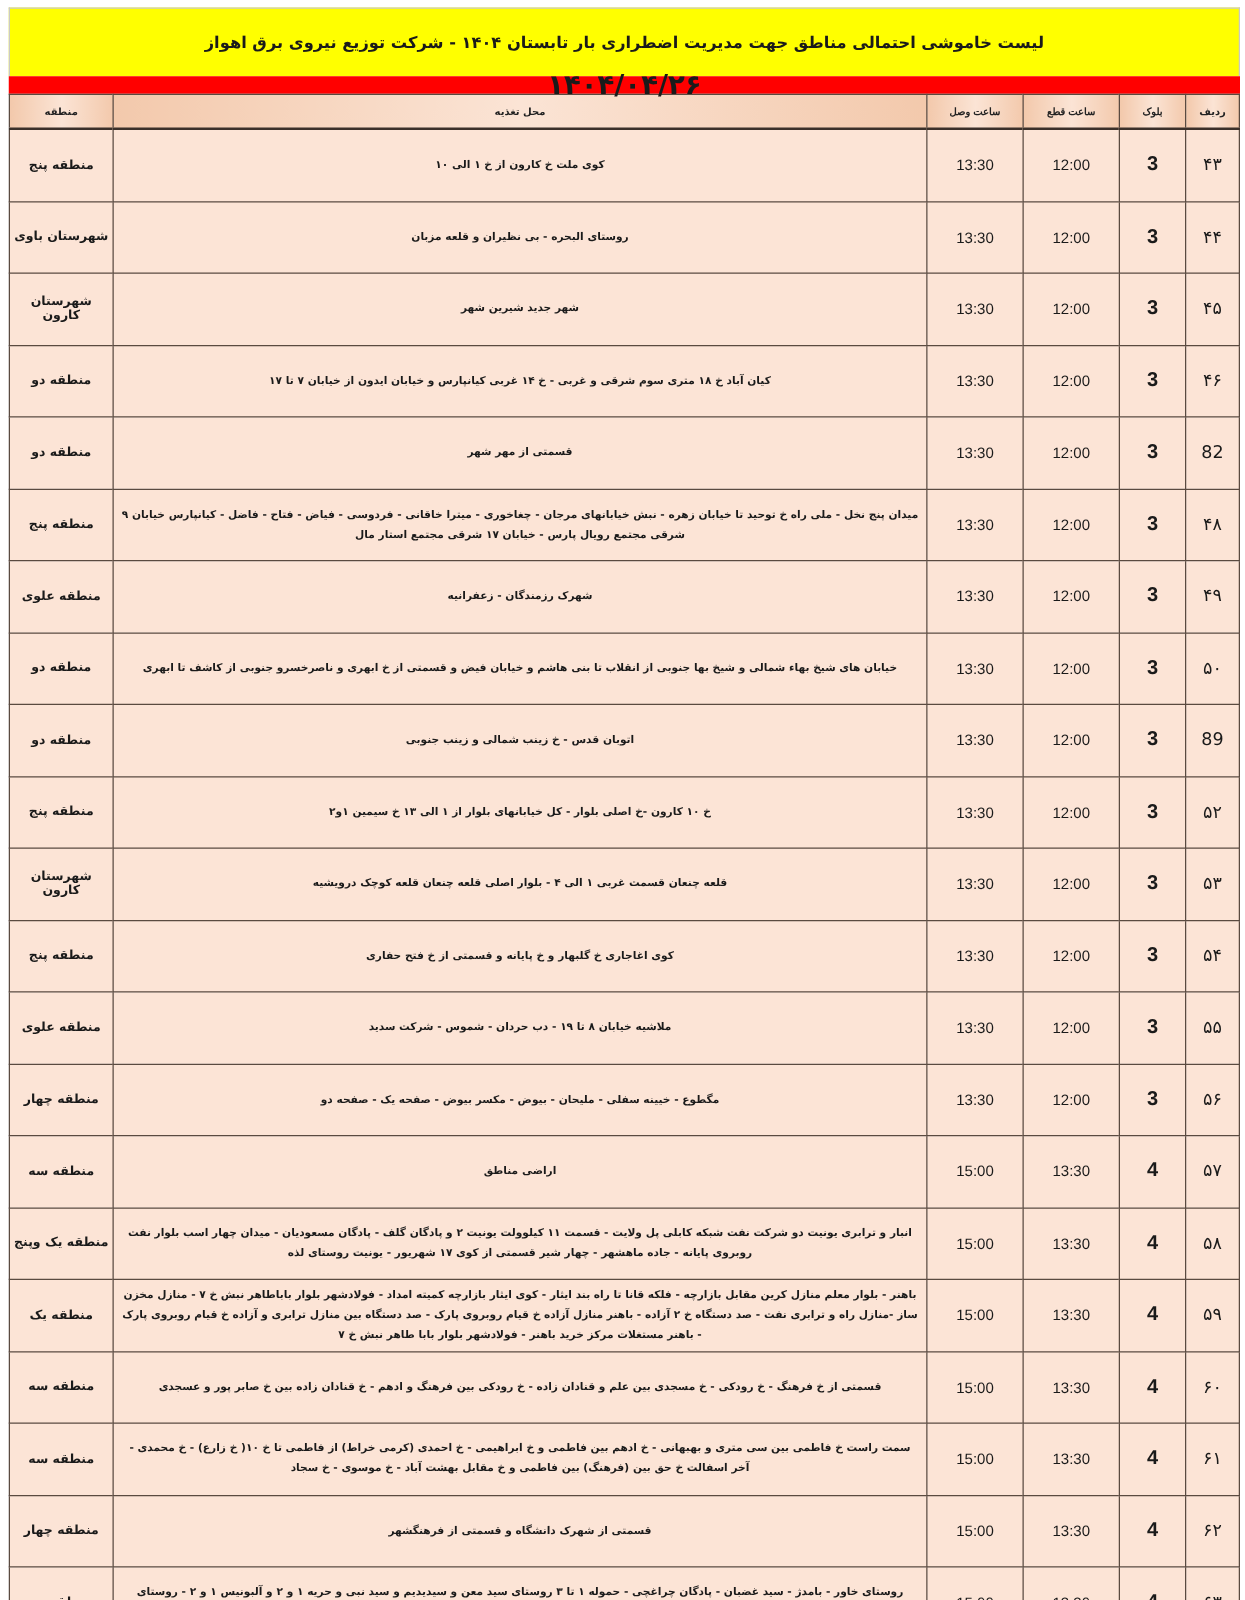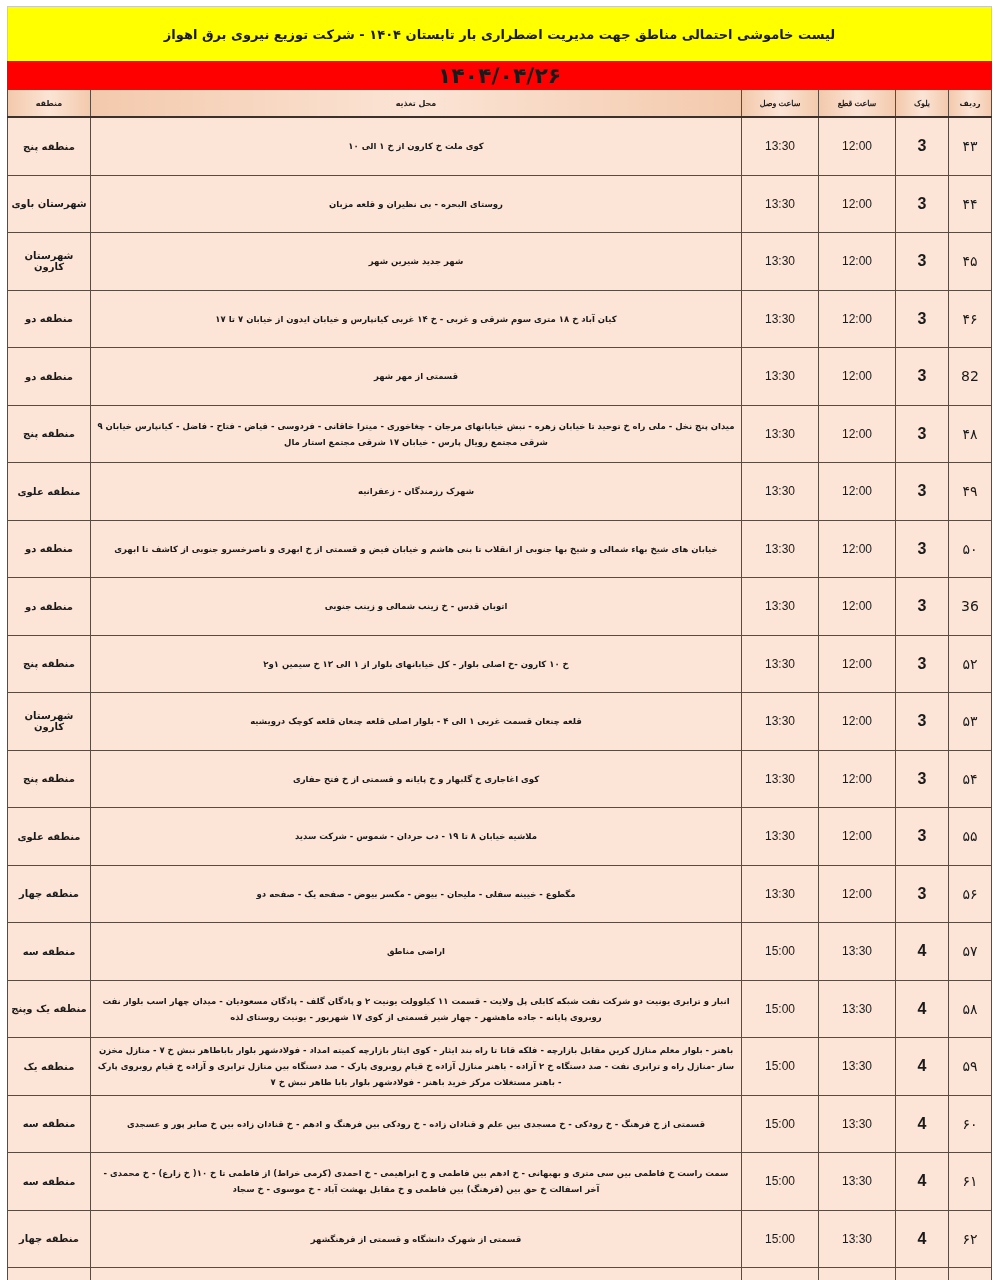--- a/index.html
+++ b/index.html
@@ -4,21 +4,21 @@
   <style>
     html, body { margin: 0; padding: 0; background: #ffffff; }
     body { width: 996px; height: 1280px; overflow: hidden; font-family: "DejaVu Sans", sans-serif; }
     .sheet { position: absolute; left: 7px; top: 6px; width: 985px; }
     .title-bar {
       height: 54px; background: #ffff00; border: 1px solid #c9c9c9; border-bottom: none;
       display: flex; align-items: center; justify-content: center;
       font-weight: bold; font-size: 13px; color: #1a1a1a; direction: rtl;
     }
     .date-bar {
-      height: 28px; background: #ff0000; display: flex; align-items: center; justify-content: center;
+      height: 14px; background: #ff0000; display: flex; align-items: center; justify-content: center;
       font-weight: bold; font-size: 22px; color: #1a1a1a; letter-spacing: 1px; direction: ltr;
     }
     table.grid {
       width: 985px; border-collapse: collapse; table-layout: fixed; direction: rtl;
     }
     table.grid th {
       height: 24px; font-size: 8px; font-weight: bold; color: #222;
       background: linear-gradient(to right, #f3c9ac, #fbe4d5 50%, #f3c9ac);
       border: 1px solid #5a4a40; border-bottom: 2px solid #3b302a; margin-left: 26px;
     }
@@ -109,21 +109,21 @@
         </tr>
         <tr class="row">
           <td class="c-radif">۵۰</td>
           <td class="c-block">3</td>
           <td class="c-time">12:00</td>
           <td class="c-time">13:30</td>
           <td class="c-place">خیابان های شیخ بهاء شمالی و شیخ بها جنوبی از انقلاب تا بنی هاشم و خیابان فیض و قسمتی از خ ابهری و ناصرخسرو جنوبی از کاشف تا ابهری</td>
           <td class="c-region">منطقه دو</td>
         </tr>
         <tr class="row">
-          <td class="c-radif">36</td>
+          <td class="c-radif">89</td>
           <td class="c-block">3</td>
           <td class="c-time">12:00</td>
           <td class="c-time">13:30</td>
           <td class="c-place">اتوبان قدس - خ زینب شمالی و زینب جنوبی</td>
           <td class="c-region">منطقه دو</td>
         </tr>
         <tr class="row">
           <td class="c-radif">۵۲</td>
           <td class="c-block">3</td>
           <td class="c-time">12:00</td>

